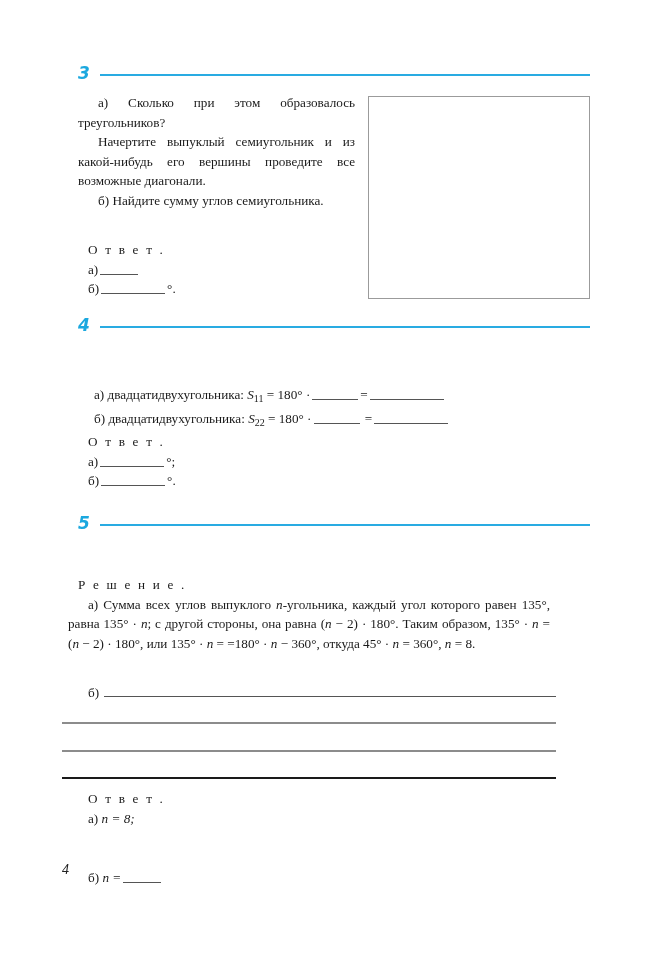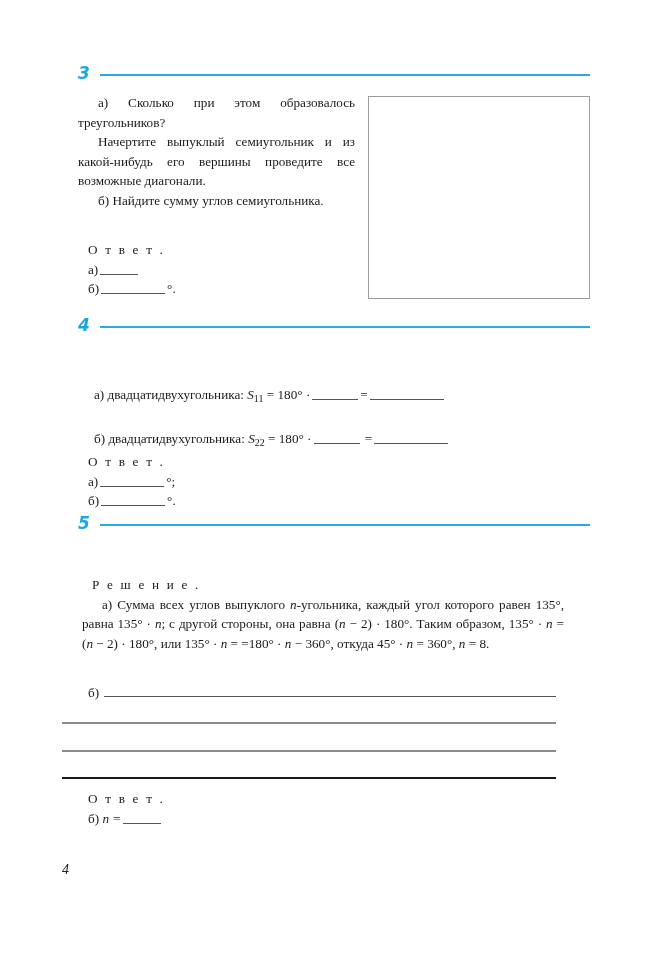--- a/index.html
+++ b/index.html
@@ -160,21 +160,21 @@
   </div>
 
 
   <div class="body-col" style="left:78px; top:385px; width:512px;">
     <p class="noindent" style="text-indent:16px;">
       <span>а)</span>
       <span>двадцатидвухугольника:</span>
       <i>S</i><span class="sub-up">11</span>
       <span>= 180° ·</span><span class="blank b-med"></span><span>=</span><span class="blank b-xlong"></span>
     </p>
-    <p class="noindent" style="text-indent:16px;margin-top:20px;">
+    <p class="noindent" style="text-indent:16px;">
       <span>б)</span>
       <span>двадцатидвухугольника:</span>
       <i>S</i><span class="sub-up">22</span>
       <span>= 180° ·</span><span class="blank b-med"></span>
       <span>=</span><span class="blank b-xlong"></span>
     </p>
     <p class="noindent" style="text-indent: 10px; letter-spacing: 2.2px;">О т в е т .</p>
     <p class="noindent" style="text-indent:10px;">
       <span>а)</span><span class="blank b-long"></span><span>°;</span>
     </p>
@@ -182,37 +182,41 @@
       <span>б)</span><span class="blank b-long"></span><span>°.</span>
     </p>
   </div>
 
   <div class="ex-head" style="top:513px;">
     <span class="ex-num">5</span>
     <span class="ex-rule"></span>
   </div>
 
 
-  <div class="body-col" style="left:82px; top:575px; width:482px;">
+  <div class="body-col" style="left:68px; top:575px; width:482px;">
     <p class="noindent" style="text-indent: 10px; letter-spacing: 2.2px;">Р е ш е н и е .</p>
     <p>а) Сумма всех углов выпуклого <i>n</i>-угольника, каждый угол которого равен 135°, равна 135° · <i>n</i>; с другой стороны, она равна (<i>n</i> − 2) · 180°. Таким образом, 135° · <i>n</i> = (<i>n</i> − 2) · 180°, или 135° · <i>n</i> = =180° · <i>n</i> − 360°, откуда  45° · <i>n</i> = 360°,   <i>n</i> = 8.</p>
   </div>
 
   <div class="body-col" style="left:78px; top:683px; width:482px;">
     <p class="noindent" style="text-indent:10px;">б)</p>
   </div>
   <div class="inline-rule" style="left:104px; top:696px; width:452px;"></div>
 
   <div class="write-line" style="left:62px; top:722px; width:494px;"></div>
   <div class="write-line" style="left:62px; top:750px; width:494px;"></div>
   <div class="write-line dark" style="left:62px; top:777px; width:494px;"></div>
 
   <div class="body-col" style="left:78px; top:789px; width:482px;">
     <p class="noindent" style="text-indent: 10px; letter-spacing: 2.2px;">О т в е т .</p>
     <p class="noindent" style="text-indent:10px;">
+      <span>а)</span>
+      <i>n = 8;</i>
+    </p>
+    <p class="noindent" style="text-indent:10px;margin-top:40px;">
       <span>б)</span>
       <i>n =</i><span class="blank b-short"></span>
     </p>
   </div>
 
   <div class="page-num">4</div>
 
 </div>
 
 </body></html>

